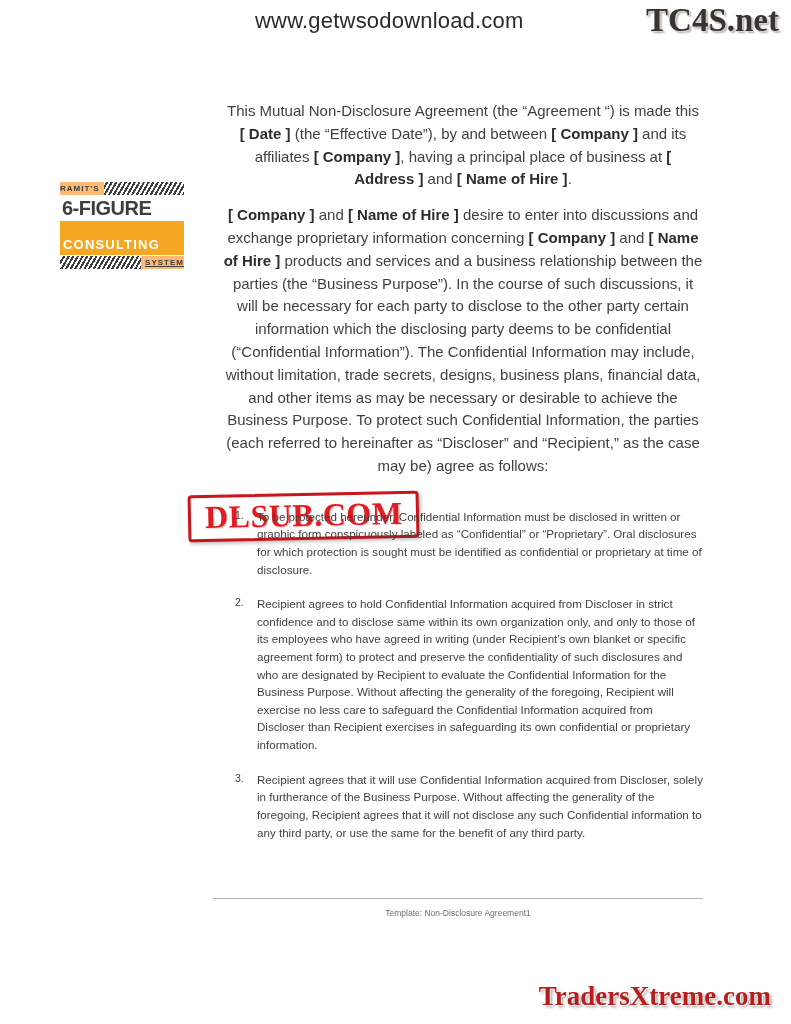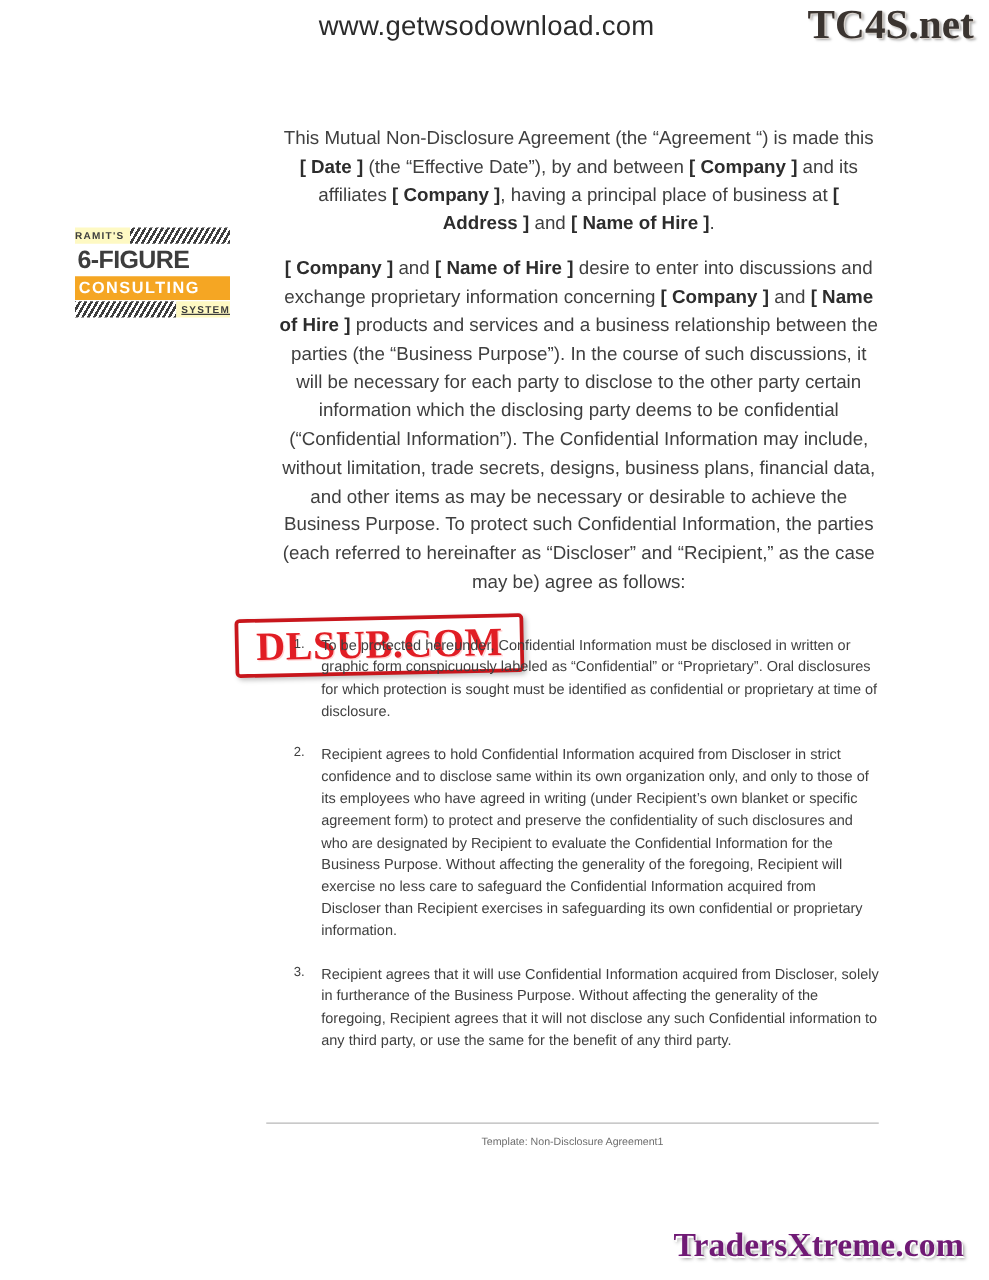--- a/index.html
+++ b/index.html
@@ -39,21 +39,21 @@
       2px 2px 2px rgba(0,0,0,0.35);
     white-space: nowrap;
   }
   .wm-traders {
     position: absolute;
     bottom: 12px;
     right: 20px;
     font-size: 27px;
     font-weight: bold;
     font-family: "Liberation Serif", serif;
-    color: #701a75;
+    color: #b91c1c;
     text-shadow:
       1px 1px 0 #ffffff,
       2px 2px 3px rgba(0,0,0,0.4);
     white-space: nowrap;
   }
   .wm-dlsub {
     position: absolute;
     top: 493px;
     left: 188px;
     font-size: 32px;
@@ -90,38 +90,38 @@
       #3d3d3d 0px, #3d3d3d 2px,
       #ffffff 2px, #ffffff 4px
     );
   }
   .logo-tag {
     font-size: 8px;
     font-weight: bold;
     color: #3d3d3d;
     letter-spacing: 1px;
     padding: 2px 4px 0 0;
-    background: #fef9c3;
+    background: #fdba74;
     white-space: nowrap;
   }
   .logo-main {
     font-size: 20px;
     font-weight: bold;
     color: #3d3d3d;
     letter-spacing: -0.5px;
     line-height: 1.05;
     padding: 3px 0 2px 2px;
   }
   .logo-sub {
     background: #f5a623;
     color: #ffffff;
     font-size: 13px;
     font-weight: bold;
     letter-spacing: 1.2px;
-    padding: 2px 4px 3px 3px;
+    padding: 17px 4px 3px 3px;
     line-height: 1.1;
   }
   .logo-bottom {
     display: flex;
     align-items: stretch;
     height: 13px;
     margin-top: 1px;
   }
   .logo-bottom .logo-tag {
     text-align: right;

